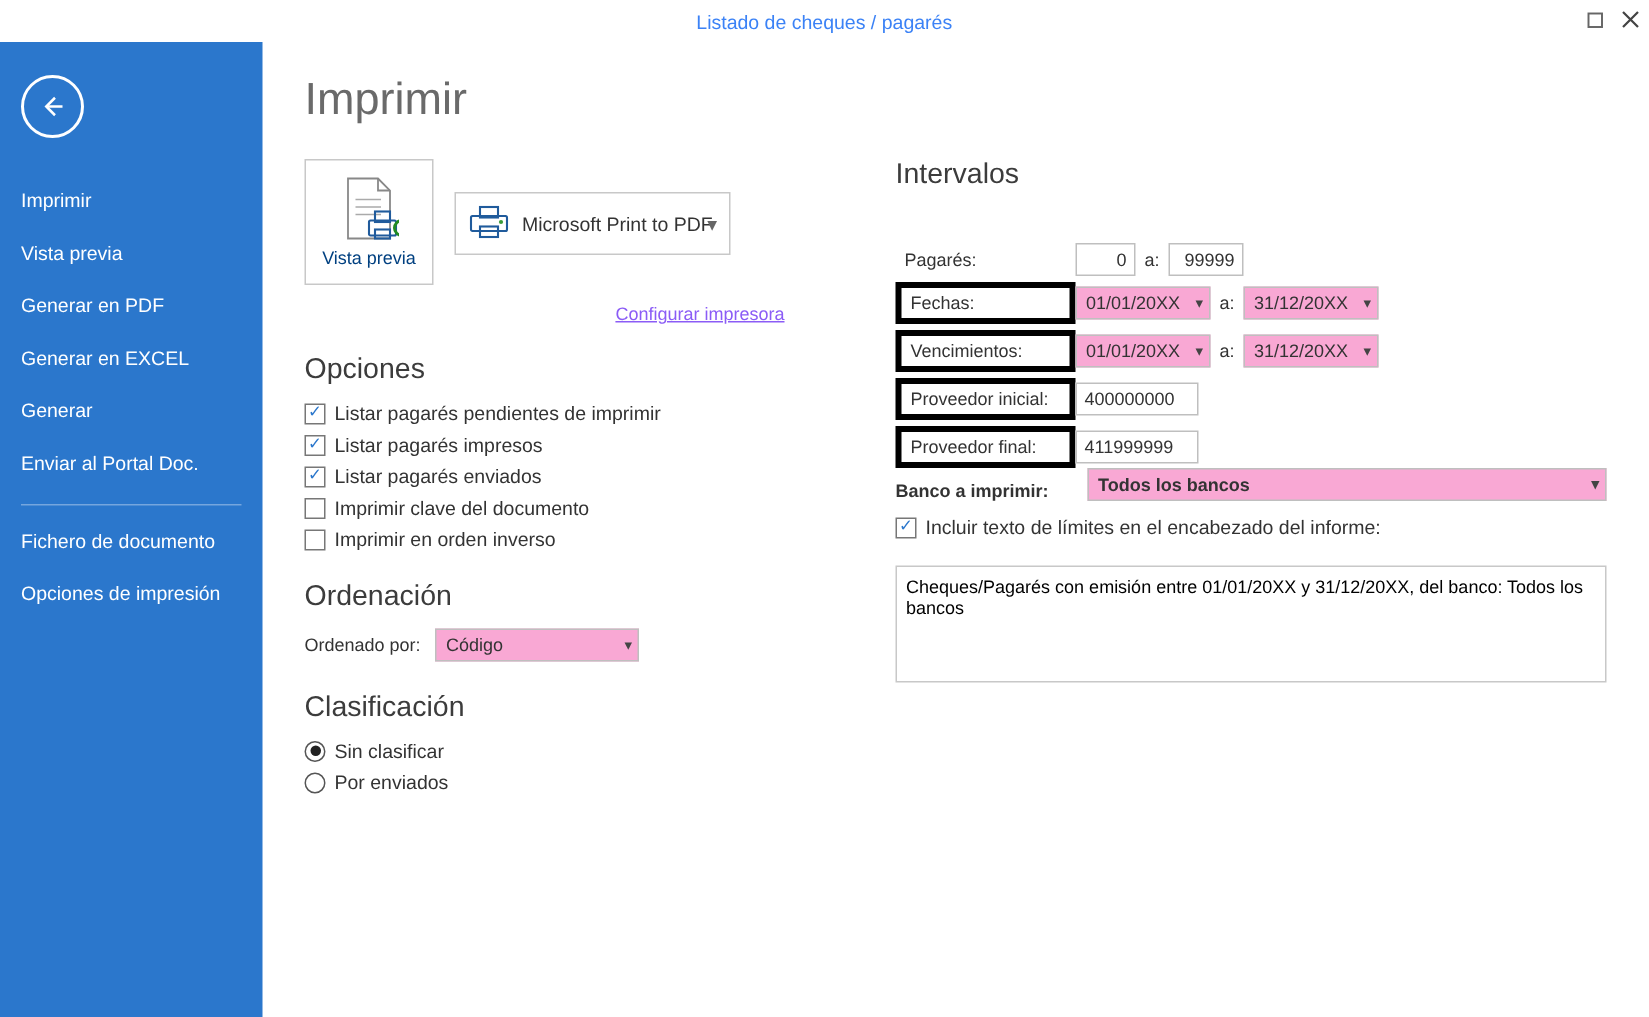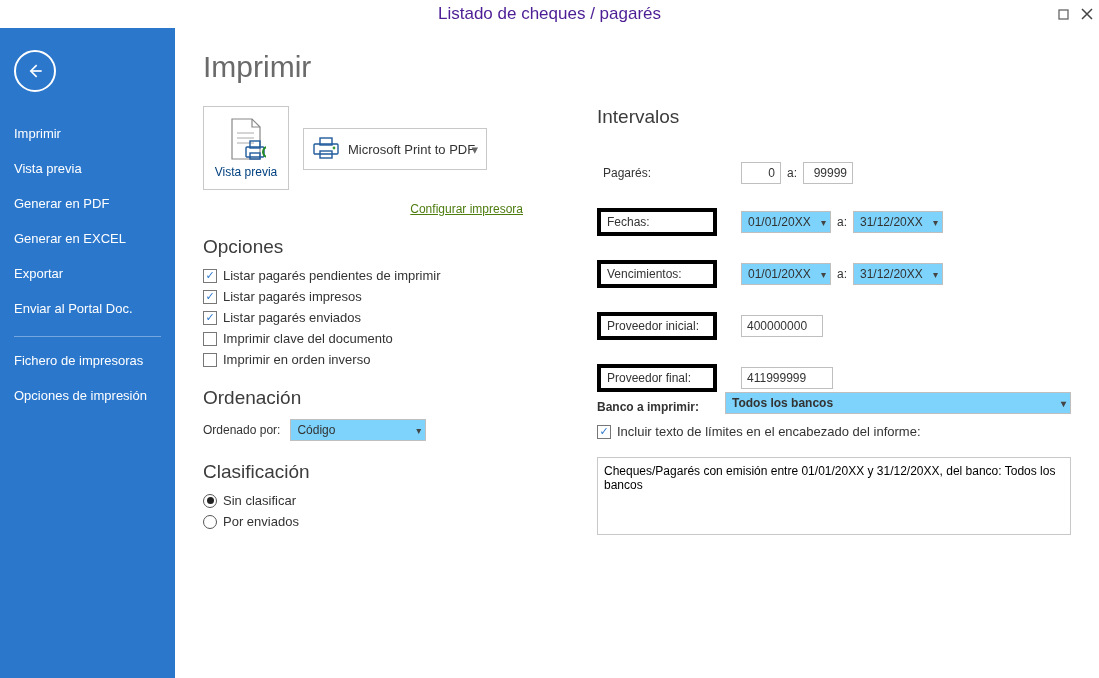--- a/index.html
+++ b/index.html
@@ -11,22 +11,22 @@
     color: #333;
     width: 1099px; height: 678px;
     overflow: hidden;
   }
   .titlebar {
     height: 28px;
     display: flex;
     align-items: center;
     justify-content: center;
     position: relative;
-    font-size: 17px;
-    color: #4c1d95;
+    font-size: 13px;
+    color: #3b82f6;
   }
   .titlebar .ctrls {
     position: absolute;
     right: 6px; top: 6px;
     display: flex;
     gap: 12px;
     color: #666;
     font-size: 15px;
   }
   .titlebar .ctrls span { cursor: pointer; }
@@ -121,21 +121,21 @@
   .printer-dd .caret {
     position: absolute; right: 8px; color: #666;
   }
   .configure-link {
     text-align: right;
     margin-top: 12px;
     width: 320px;
     font-size: 12px;
   }
   .configure-link span {
-    color: #4d7c0f;
+    color: #8b5cf6;
     text-decoration: underline;
     cursor: pointer;
   }
   .chk-row, .rad-row {
     display: flex; align-items: center;
     gap: 6px;
     margin: 6px 0;
     font-size: 13px;
     cursor: pointer;
   }
@@ -162,35 +162,34 @@
   }
   .ord-row {
     display: flex; align-items: center; gap: 10px;
     font-size: 12px;
   }
   .dd {
     display: inline-flex; align-items: center;
     border: 1px solid #bfbfbf;
     height: 22px;
     padding: 0 6px;
-    background: #7dd3fc;
+    background: #f9a8d4;
     position: relative;
     font-size: 12px;
     cursor: pointer;
   }
   .dd .caret {
     position: absolute; right: 4px; color: #444; font-size: 10px;
   }
   .intervals-grid {
     display: grid;
     grid-template-columns: 120px 1fr;
     row-gap: 4px;
     column-gap: 0;
     margin-top: 10px;
-    gap: 24px;
   }
   .int-label {
     font-size: 12px;
     padding: 3px 6px;
     display: flex; align-items: center;
   }
   .int-label.boxed {
     border: 4px solid #000000;
   }
   .int-val {
@@ -250,24 +249,24 @@
     <div class="back-btn">
       <svg width="20" height="20" viewBox="0 0 24 24">
           <path d="M14 5 L7 12 L14 19" stroke="#fff" stroke-width="2" fill="none"></path>
           <path d="M7 12 H20" stroke="#fff" stroke-width="2"></path>
         </svg>
     </div>
     <div class="side-item">Imprimir</div>
     <div class="side-item">Vista previa</div>
     <div class="side-item">Generar en PDF</div>
     <div class="side-item">Generar en EXCEL</div>
-    <div class="side-item">Exportar</div>
+    <div class="side-item">Generar</div>
     <div class="side-item">Enviar al Portal Doc.</div>
     <div class="side-sep"></div>
-    <div class="side-item">Fichero de impresoras</div>
+    <div class="side-item">Fichero de documento</div>
     <div class="side-item">Opciones de impresión</div>
   </div>
 
   <div class="main">
     <h1 class="page-title">Imprimir</h1>
 
     <div class="columns">
 
       <div class="col-left">
         <div class="preview-row">
@@ -389,21 +388,21 @@
             </span>
           </div>
 
           <div class="int-label boxed">Proveedor inicial:</div>
           <div class="int-val">
             <span class="txt" style="width:82px">400000000</span>
           </div>
 
           <div class="int-label boxed">Proveedor final:</div>
           <div class="int-val">
-            <span class="txt" style="width:92px">411999999</span>
+            <span class="txt" style="width:82px">411999999</span>
           </div>
         </div>
 
         <div class="bank-row">
           <span style="width:112px;font-size:12px">Banco a imprimir:</span>
           <span class="dd">
             <span>Todos los bancos</span>
             <span class="caret">▾</span>
           </span>
         </div>

